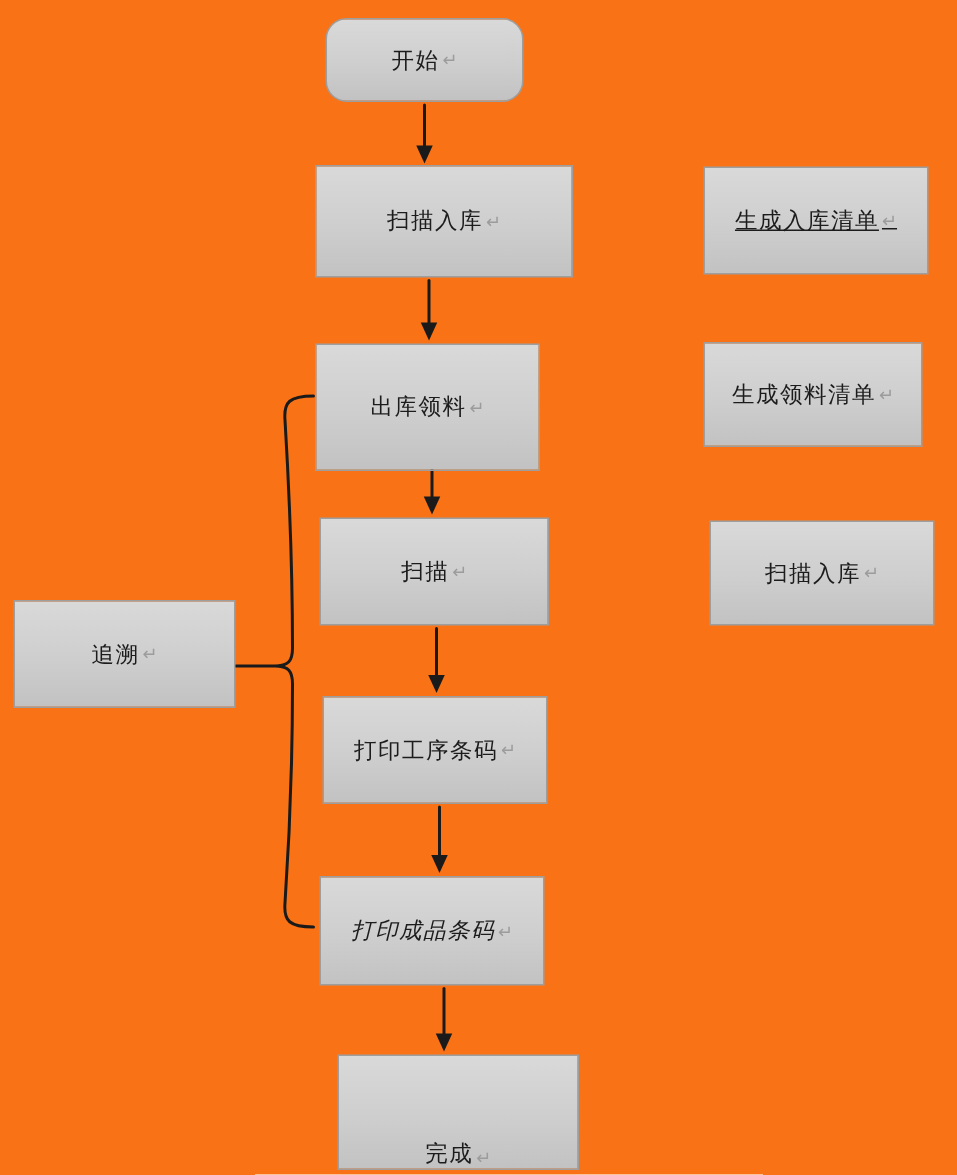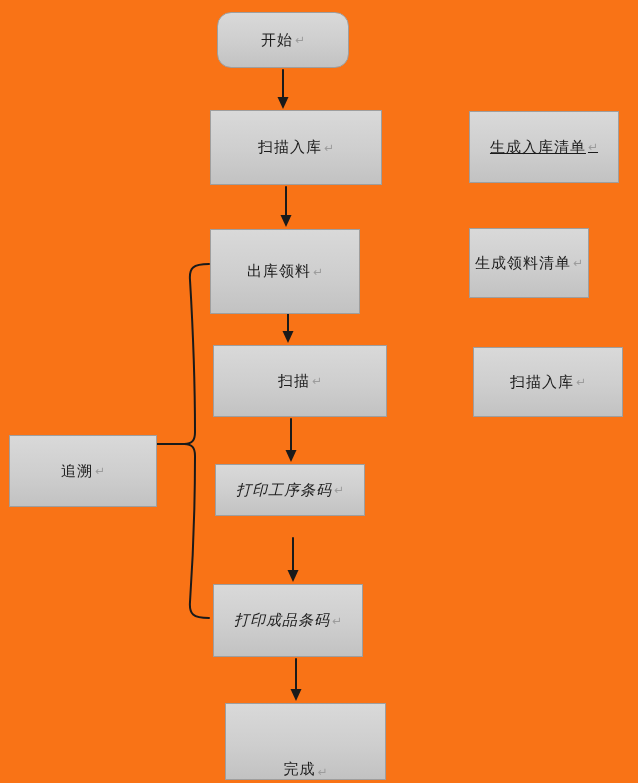--- a/index.html
+++ b/index.html
@@ -114,53 +114,53 @@
   <div class="node" style="left:210px; top:110px; width:172px; height:75px;">
     <span>扫描入库</span>
       <span class="return-mark">↵</span>
   </div>
 
   <div class="node" style="left:210px; top:229px; width:150px; height:85px;">
     <span>出库领料</span>
       <span class="return-mark">↵</span>
   </div>
 
-  <div class="node" style="left:213px; top:345px; width:174px; height:72px;">
+  <div class="node" style="left:213px; top:345px; width:153px; height:72px;">
     <span>扫描</span>
       <span class="return-mark">↵</span>
   </div>
 
-  <div class="node" style="left:215px; top:464px; width:150px; height:52px;font-style:italic;">
+  <div class="node" style="left:215px; top:464px; width:150px; height:72px;">
     <span>打印工序条码</span>
       <span class="return-mark">↵</span>
   </div>
 
   <div class="node" style="left:213px; top:584px; width:150px; height:73px;font-style:italic;">
     <span>打印成品条码</span>
       <span class="return-mark">↵</span>
   </div>
 
   <div class="node" style="left:225px; top:703px; width:161px; height:77px;align-items:flex-end;">
     <span>完成</span>
       <span class="return-mark">↵</span>
   </div>
 
   <div class="node" style="left:469px; top:111px; width:150px; height:72px;text-decoration:underline;">
     <span>生成入库清单</span>
       <span class="return-mark">↵</span>
   </div>
 
-  <div class="node" style="left:469px; top:228px; width:120px; height:70px;">
+  <div class="node" style="left:469px; top:228px; width:146px; height:70px;">
     <span>生成领料清单</span>
       <span class="return-mark">↵</span>
   </div>
 
   <div class="node" style="left:473px; top:347px; width:150px; height:70px;">
     <span>扫描入库</span>
       <span class="return-mark">↵</span>
   </div>
 
-  <div class="node" style="left:9px; top:400px; width:148px; height:72px;margin-top:35px;">
+  <div class="node" style="left:9px; top:400px; width:148px; height:72px;">
     <span>追溯</span>
       <span class="return-mark">↵</span>
   </div>
 
 </div>
 
 </body></html>

